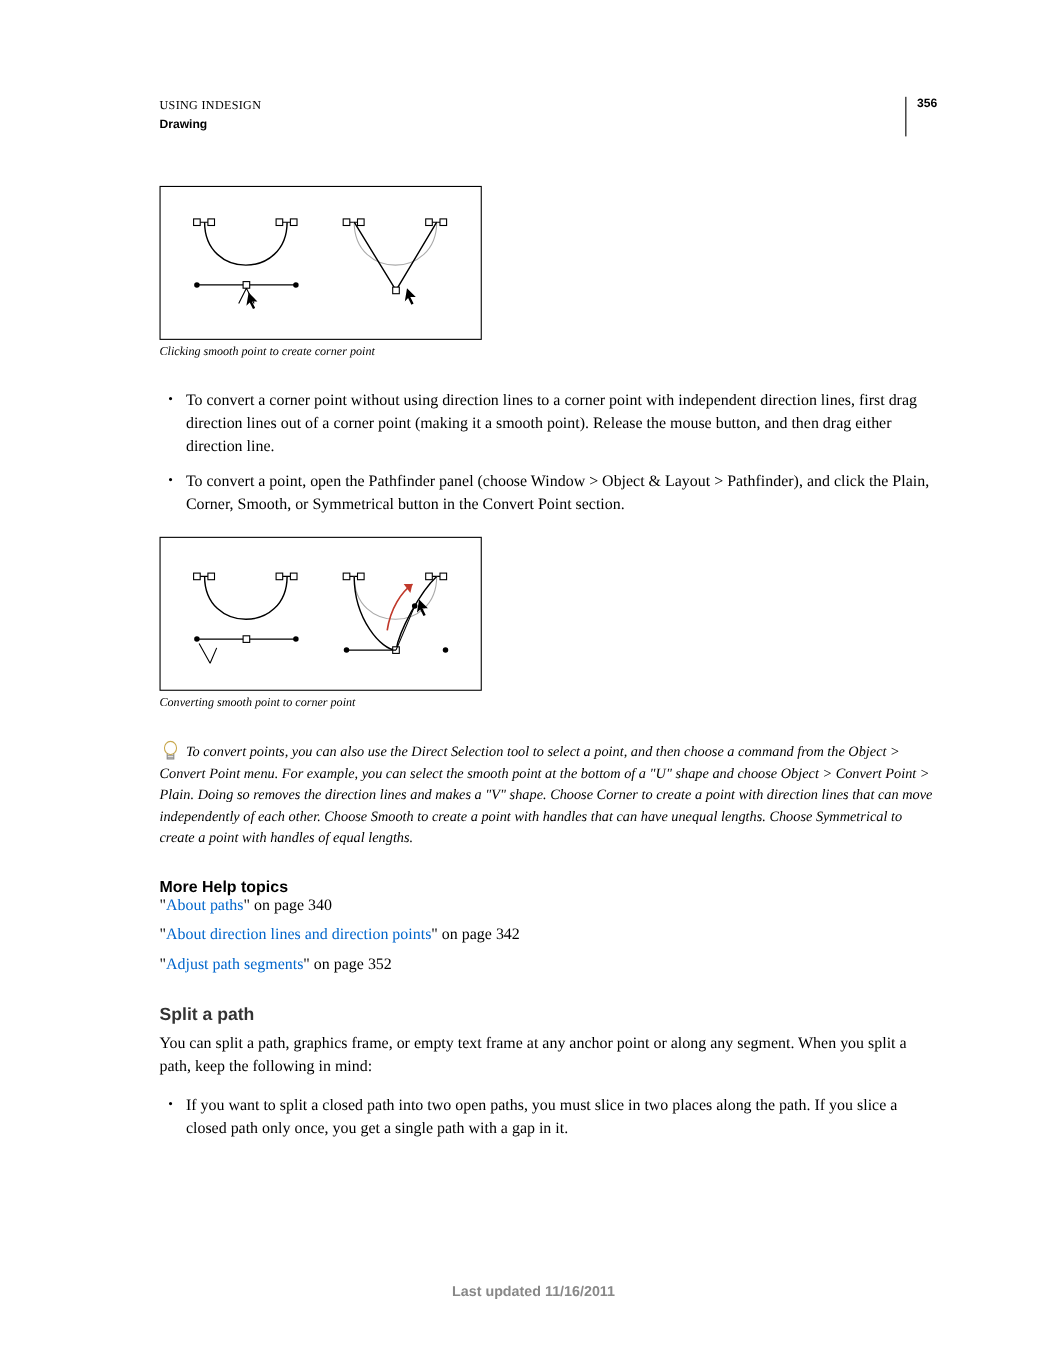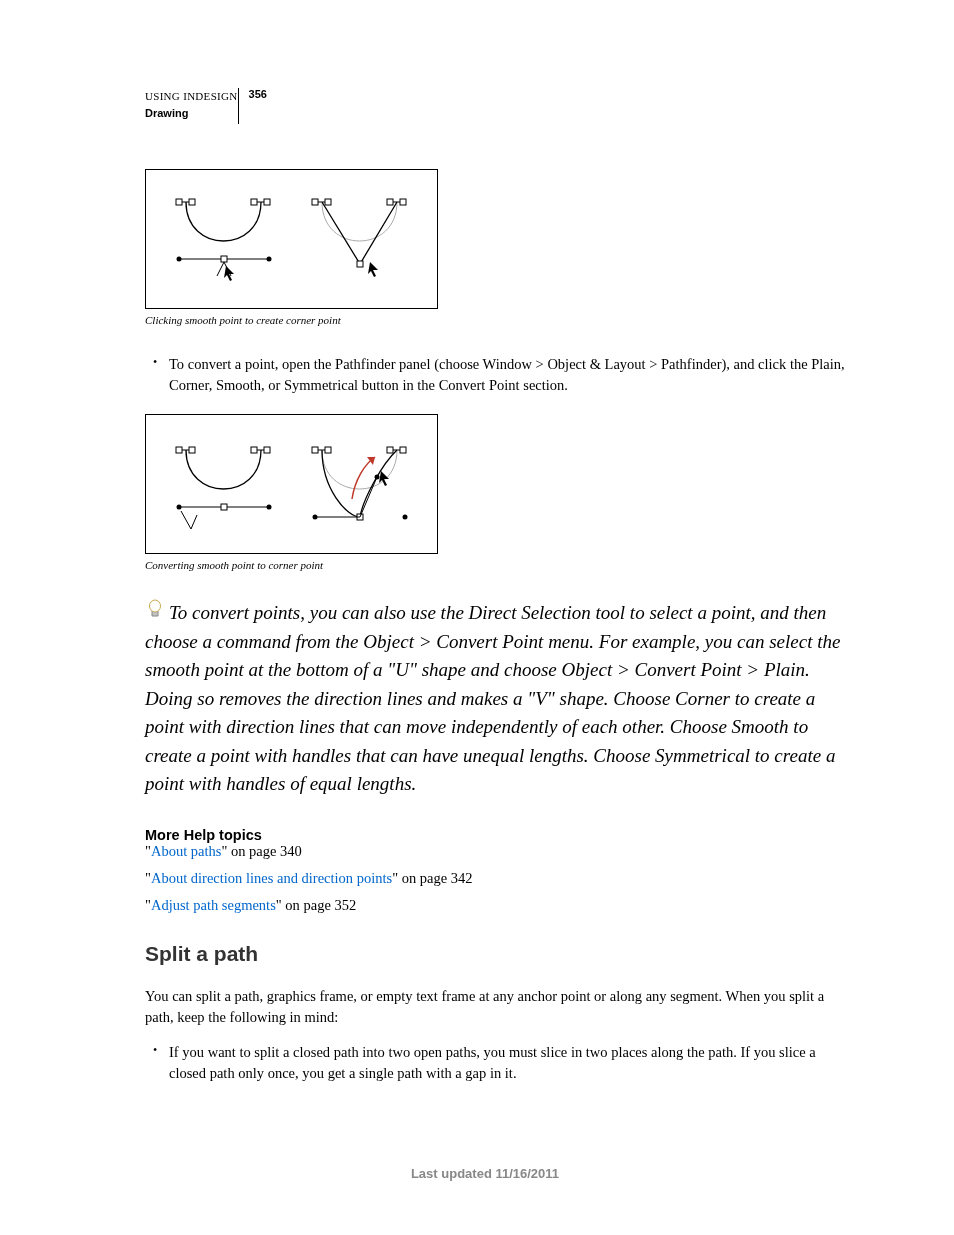--- a/index.html
+++ b/index.html
@@ -7,20 +7,21 @@
     font-family: Georgia, 'Times New Roman', serif;
     background: #fff;
     color: #000;
     width: 954px;
     height: 1235px;
     position: relative;
     padding: 88px 102px 0 145px;
   }
   .header {
     display: flex;
+    justify-content: space-between;
     align-items: flex-start;
     margin-bottom: 45px;
   }
   .header-left { font-size: 11px; line-height: 1.5; }
   .header-title { letter-spacing: 0.3px; }
   .header-section { font-weight: bold; font-family: Arial, Helvetica, sans-serif; font-size: 11px; }
   .page-number {
     font-family: Arial, Helvetica, sans-serif;
     font-weight: bold;
     font-size: 11px;
@@ -57,21 +58,21 @@
   }
   ul.bullets li::before {
     content: "•";
     position: absolute;
     left: 8px;
     top: 0;
     font-size: 12px;
   }
   .tip-block {
     font-style: italic;
-    font-size: 19px;
+    font-size: 13px;
     line-height: 1.5;
     margin-bottom: 28px;
     position: relative;
     margin-top: 11px;
   }
   .tip-icon {
     position: absolute;
     left: 2px;
     top: 0;
   }
@@ -83,23 +84,23 @@
     margin-bottom: 0;
   }
   .help-item {
     font-size: 14.5px;
     margin-bottom: 10px;
   }
   .link { color: #0066cc; }
   .section-heading {
     font-family: Arial, Helvetica, sans-serif;
     font-weight: bold;
-    font-size: 21px;
+    font-size: 16px;
     margin-top: 28px;
-    margin-bottom: 20px;
+    margin-bottom: 7px;
     color: #333;
   }
   .body-text {
     font-size: 14.5px;
     line-height: 1.45;
     margin-bottom: 14px;
   }
   .footer {
     position: absolute;
     bottom: 54px;
@@ -148,20 +149,21 @@
     <line x1="96" y1="18" x2="103" y2="18" stroke="#000"></line>
     <path d="M 25 18 C 25 70, 100 70, 100 18" fill="none" stroke="#aaa" stroke-width="1"></path>
     <path d="M 25 18 L 63 80 L 100 18" fill="none" stroke="#000" stroke-width="1.3"></path>
     <rect x="60" y="77" width="6" height="6" fill="#fff" stroke="#000"></rect>
     <path d="M 73 78 L 81 86 L 76 86 L 79 92 L 77 93 L 74 87 L 71 90 Z" fill="#000"></path>
   </svg>
 </div>
 <div class="caption">Clicking smooth point to create corner point</div>
 
 <ul class="bullets">
+  <li>To convert a corner point without using direction lines to a corner point with independent direction lines, first drag direction lines out of a corner point (making it a smooth point). Release the mouse button, and then drag either direction line.</li>
   <li>To convert a point, open the Pathfinder panel (choose Window &gt; Object &amp; Layout &gt; Pathfinder), and click the Plain, Corner, Smooth, or Symmetrical button in the Convert Point section.</li>
 </ul>
 
 <div class="figure-box">
   <svg width="125" height="110">
     <rect x="15" y="18" width="6" height="6" fill="#fff" stroke="#000"></rect>
     <rect x="28" y="18" width="6" height="6" fill="#fff" stroke="#000"></rect>
     <line x1="21" y1="21" x2="28" y2="21" stroke="#000"></line>
     <rect x="90" y="18" width="6" height="6" fill="#fff" stroke="#000"></rect>
     <rect x="103" y="18" width="6" height="6" fill="#fff" stroke="#000"></rect>

